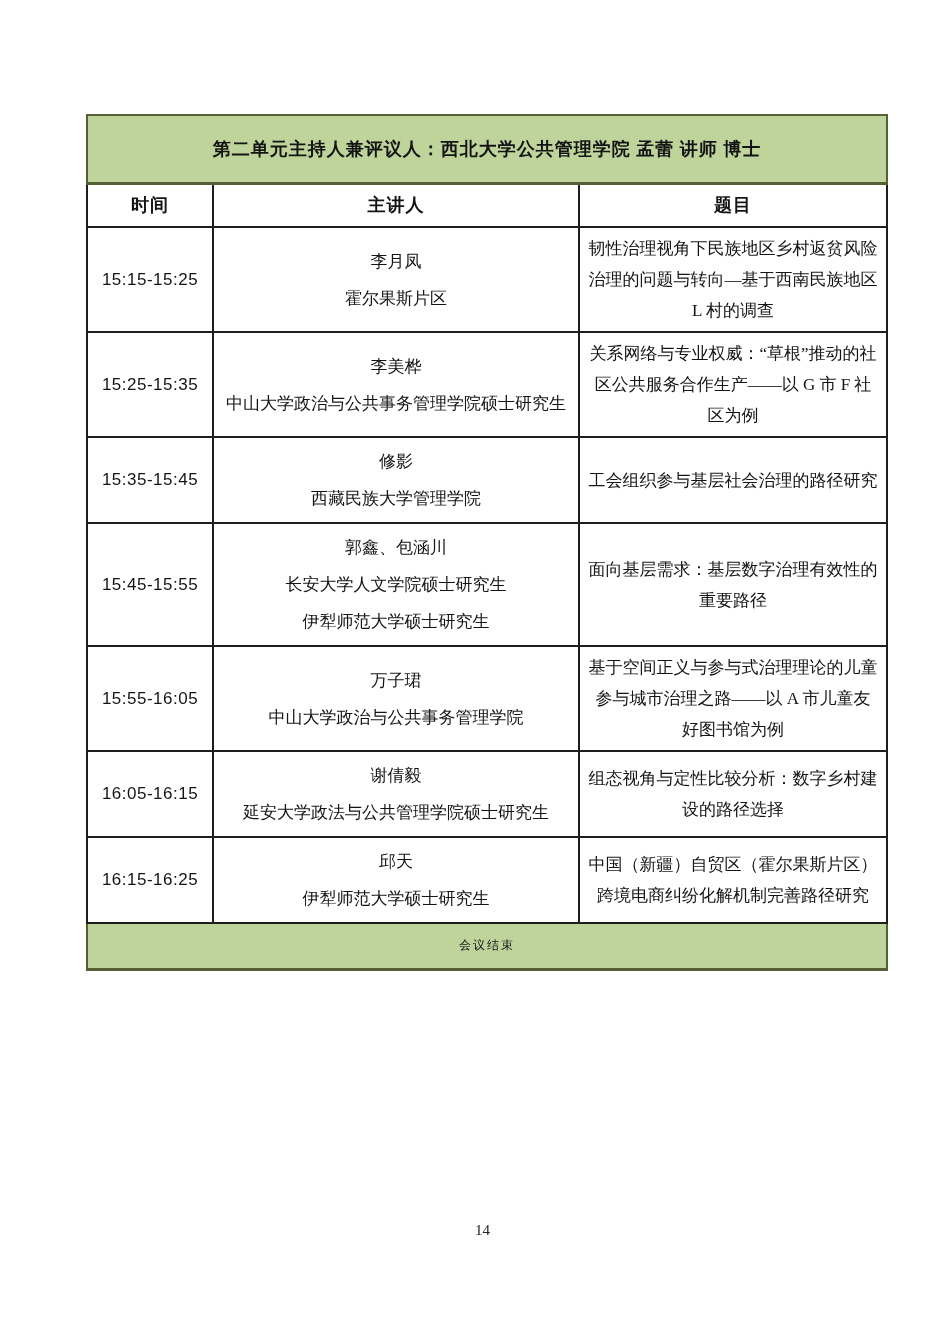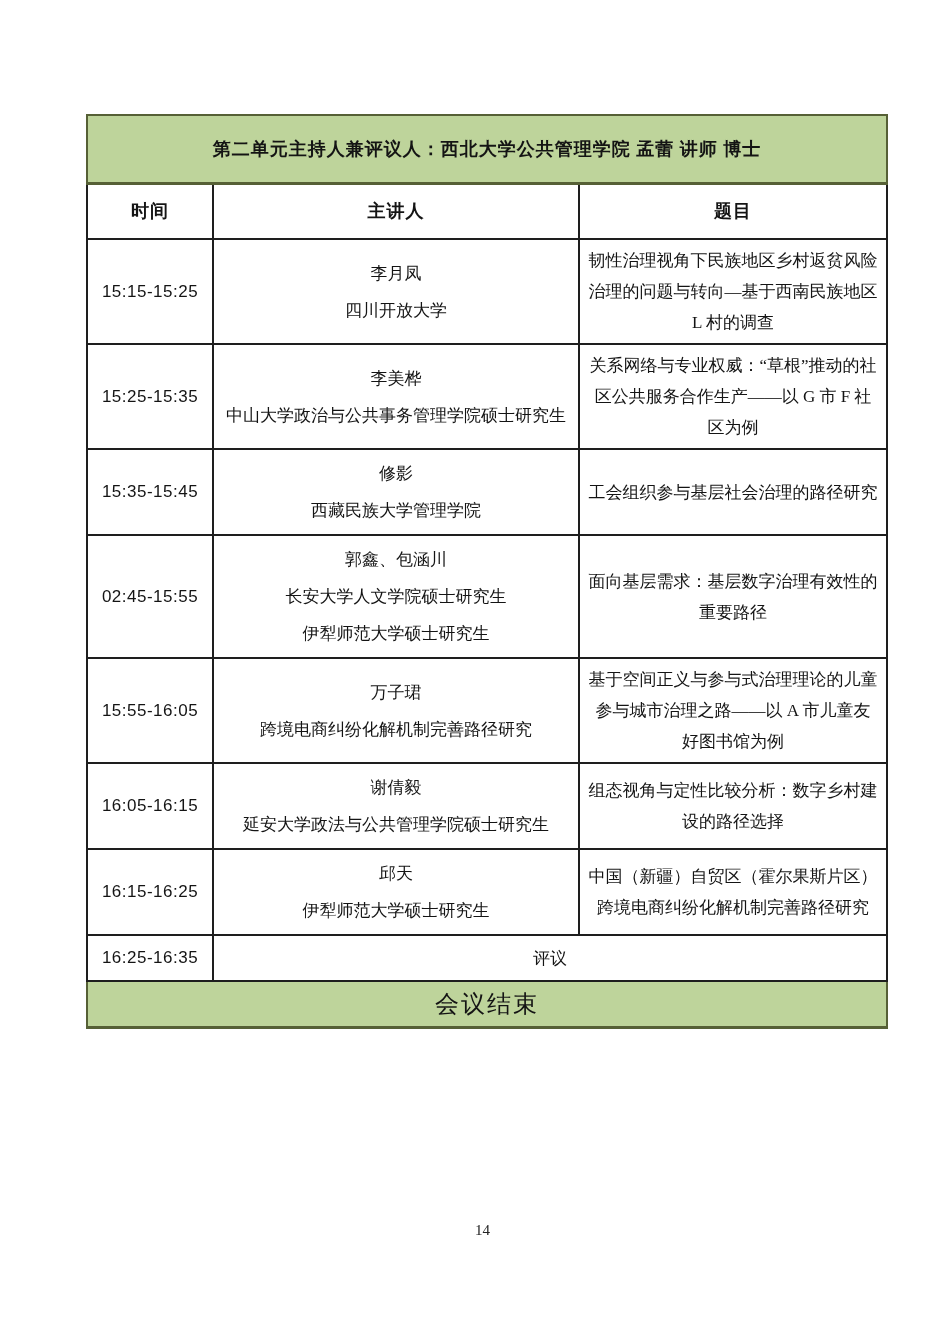--- a/index.html
+++ b/index.html
@@ -44,26 +44,26 @@
     border-bottom-width: 3px !important;
   }
   .session-header-cell {
     height: 68px;
     font-weight: bold;
     font-size: 18px;
     letter-spacing: 1px;
   }
   .footer-cell {
     height: 46px;
-    font-size: 24px;
+    font-size: 12px;
     letter-spacing: 2px;
   }
   
   tr.head-row th {
-    height: 56px;
+    height: 44px;
     font-size: 18px;
     font-weight: bold;
     letter-spacing: 1px;
     background: #ffffff;
   }
   
   td.col-time {
     font-family: Liberation Sans, sans-serif;
     font-size: 17px;
     letter-spacing: 0.5px;
@@ -115,54 +115,54 @@
           <th>时间</th>
           <th>主讲人</th>
           <th>题目</th>
         </tr>
       </thead>
       <tbody>
           <tr>
             <td class="col-time">15:15-15:25</td>
             <td class="col-speaker">
               <div class="line">李月凤</div>
-              <div class="line">四川开放大学</div>
+              <div class="line">霍尔果斯片区</div>
             </td>
             <td class="col-title">韧性治理视角下民族地区乡村返贫风险治理的问题与转向—基于西南民族地区 L 村的调查</td>
           </tr>
           <tr>
             <td class="col-time">15:25-15:35</td>
             <td class="col-speaker">
               <div class="line">李美桦</div>
               <div class="line">中山大学政治与公共事务管理学院硕士研究生</div>
             </td>
             <td class="col-title">关系网络与专业权威：“草根”推动的社区公共服务合作生产——以 G 市 F 社区为例</td>
           </tr>
           <tr>
             <td class="col-time">15:35-15:45</td>
             <td class="col-speaker">
               <div class="line">修影</div>
               <div class="line">西藏民族大学管理学院</div>
             </td>
             <td class="col-title">工会组织参与基层社会治理的路径研究</td>
           </tr>
           <tr>
-            <td class="col-time">02:45-15:55</td>
+            <td class="col-time">15:45-15:55</td>
             <td class="col-speaker">
               <div class="line">郭鑫、包涵川</div>
               <div class="line">长安大学人文学院硕士研究生</div>
               <div class="line">伊犁师范大学硕士研究生</div>
             </td>
             <td class="col-title">面向基层需求：基层数字治理有效性的重要路径</td>
           </tr>
           <tr>
             <td class="col-time">15:55-16:05</td>
             <td class="col-speaker">
               <div class="line">万子珺</div>
-              <div class="line">跨境电商纠纷化解机制完善路径研究</div>
+              <div class="line">中山大学政治与公共事务管理学院</div>
             </td>
             <td class="col-title">基于空间正义与参与式治理理论的儿童参与城市治理之路——以 A 市儿童友好图书馆为例</td>
           </tr>
           <tr>
             <td class="col-time">16:05-16:15</td>
             <td class="col-speaker">
               <div class="line">谢倩毅</div>
               <div class="line">延安大学政法与公共管理学院硕士研究生</div>
             </td>
             <td class="col-title">组态视角与定性比较分析：数字乡村建设的路径选择</td>
@@ -170,24 +170,20 @@
           <tr>
             <td class="col-time">16:15-16:25</td>
             <td class="col-speaker">
               <div class="line">邱天</div>
               <div class="line">伊犁师范大学硕士研究生</div>
             </td>
             <td class="col-title">中国（新疆）自贸区（霍尔果斯片区）跨境电商纠纷化解机制完善路径研究</td>
           </tr>
         </tbody>
       <tbody>
-        <tr class="review-row">
-          <td class="col-time">16:25-16:35</td>
-          <td colspan="2">评议</td>
-        </tr>
         <tr>
           <td colspan="3" class="band-cell footer-cell">会议结束</td>
         </tr>
       </tbody>
     </table>
   </div>
 
   <div class="page-number">14</div>
 
 </div>

